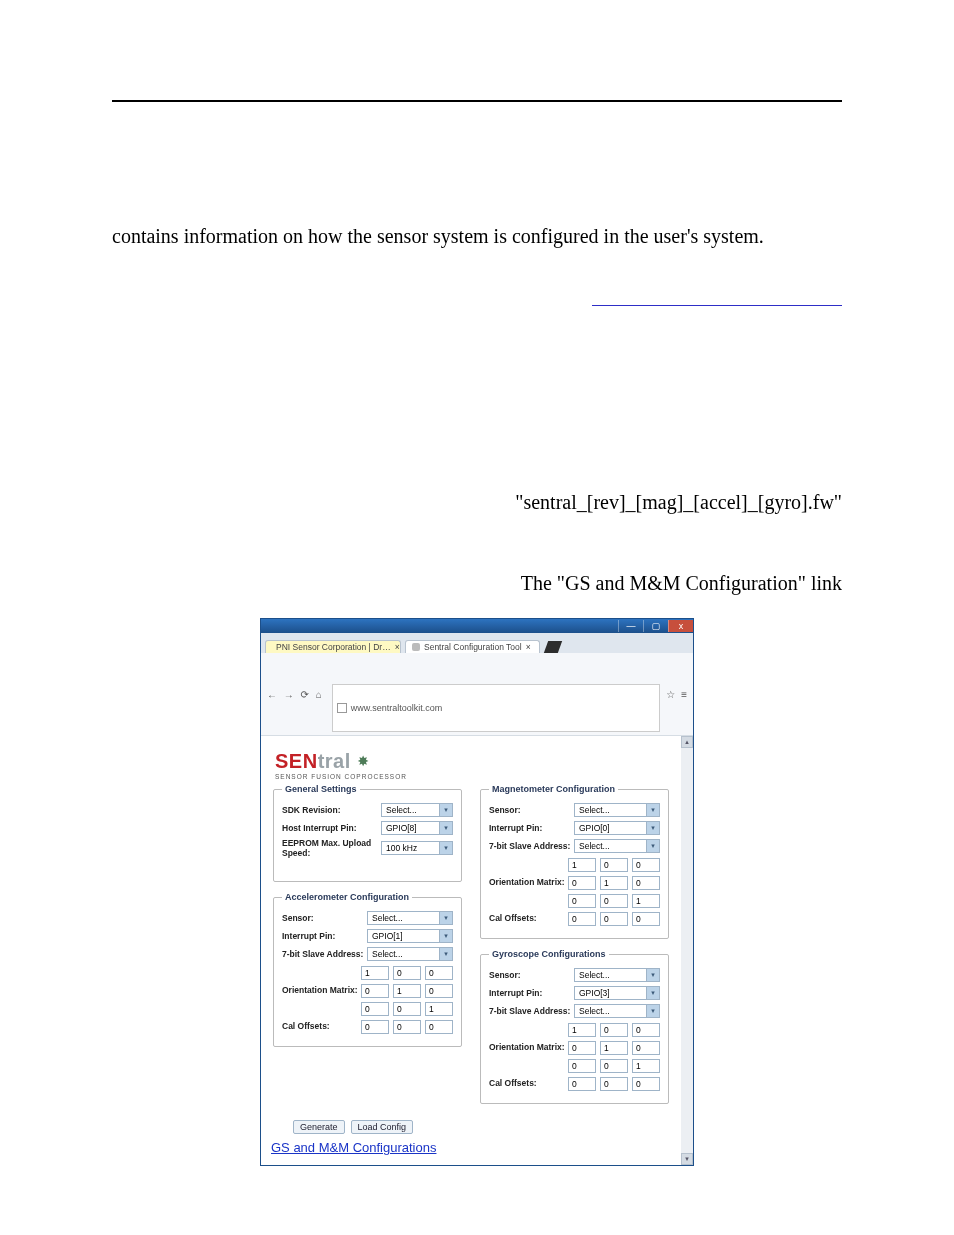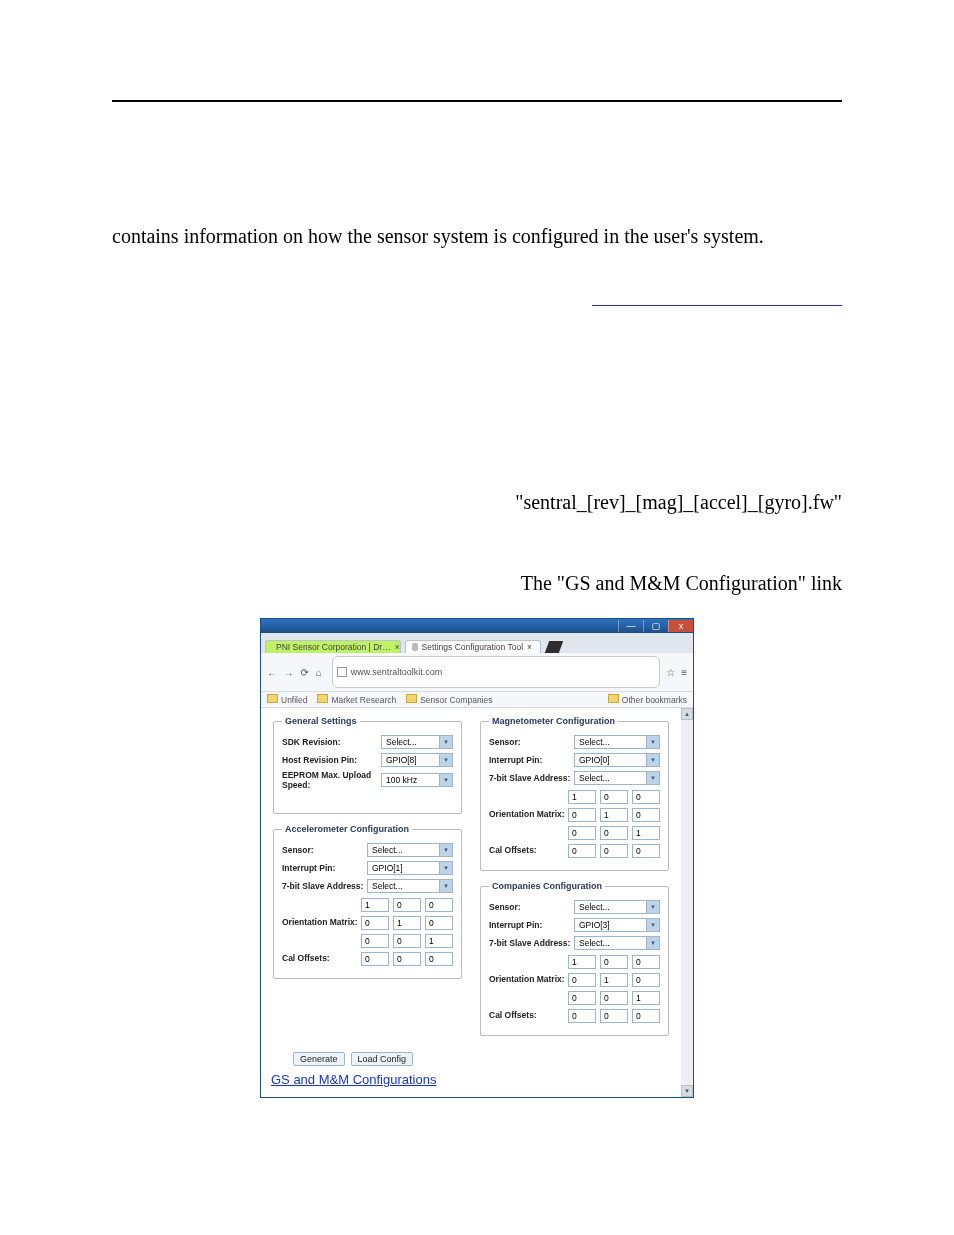--- a/index.html
+++ b/index.html
@@ -67,21 +67,21 @@
   .titlebar .btn.close { background: #c74f3c; }
   .tabs {
     display: flex;
     align-items: flex-end;
     background: #dfe6ee;
     padding: 2px 4px 0 4px;
     gap: 4px;
     height: 18px;
   }
   .tab {
-    background: #bef264;
+    background: #fef9c3;
     border: 1px solid #b8c3cf;
     border-bottom: none;
     border-radius: 3px 3px 0 0;
     padding: 1px 8px 1px 6px;
     font-size: 8.5px;
     display: flex;
     align-items: center;
     gap: 4px;
     color: #444;
     white-space: nowrap;
@@ -113,26 +113,27 @@
     background:#f5f7fa;
     border-bottom:1px solid #d6dde4;
     font-size:10px;
     color:#555;
   }
   .toolbar .nav-icons span { margin-right:4px; }
   .url {
     flex:1;
     background:#fff;
     border:1px solid #ccc;
-    border-radius:6px;
-    padding:10px 4px;
+    border-radius:0;
+    padding:18px 4px;
     font-size:9px;
     display:flex;
     align-items:center;
     gap:4px;
+    margin-top:28px;
   }
   .url .doc { width:8px;height:8px;border:1px solid #999; display:inline-block;}
   .bookbar {
     display:flex;
     align-items:center;
     gap:10px;
     padding:2px 6px;
     background:#f5f7fa;
     border-bottom:1px solid #d6dde4;
     font-size:8.5px;
@@ -282,69 +283,67 @@
     </div>
 
     <div class="tabs">
       <div class="tab">
         <span class="favicon fav-blue"></span>
         <span>PNI Sensor Corporation | Dr…</span>
         <span>×</span>
       </div>
       <div class="tab active">
         <span class="favicon fav-gray"></span>
-        <span>Settings Configuration Tool</span>
+        <span>Sentral Configuration Tool</span>
         <span>×</span>
       </div>
       <div class="newtab"></div>
     </div>
 
     <div class="toolbar">
       <span class="nav-icons">
         <span>←</span>
         <span>→</span>
         <span>⟳</span>
         <span>⌂</span>
       </span>
       <div class="url">
         <span class="doc"></span>
         <span>www.sentraltoolkit.com</span>
       </div>
       <span>☆</span>
       <span>≡</span>
     </div>
 
-    <div class="bookbar">
-      <span><span class="folder"></span><span>Unfiled</span></span>
-      <span><span class="folder"></span><span>Market Research</span></span>
-      <span><span class="folder"></span><span>Sensor Companies</span></span>
-      <span class="spacer"></span>
-      <span><span class="folder"></span><span>Other bookmarks</span></span>
-    </div>
 
     <div class="content">
       <div class="scroll-up">▴</div>
       <div class="scroll-down">▾</div>
 
+      <div class="logo">
+        <span class="brand"><span class="sen">SEN</span><span class="tral">tral</span></span>
+        <span class="glyph">✸</span>
+        <div class="sub">SENSOR FUSION COPROCESSOR</div>
+      </div>
 
       <div class="panels">
 
         <div class="col">
 
           <fieldset class="panel pad-min">
             <legend>General Settings</legend>
             <div class="row">
               <span class="lbl">SDK Revision:</span>
               <div class="select">
                   <span>Select...</span>
                   <span class="arrow">▾</span>
                 </div>
             </div>
             <div class="row">
-              <span class="lbl">Host Revision Pin:</span>
+              <span class="lbl">Host Interrupt Pin:</span>
               <div class="select">
                   <span>GPIO[8]</span>
                   <span class="arrow">▾</span>
                 </div>
             </div>
             <div class="row">
               <span class="lbl">EEPROM Max. Upload Speed:</span>
               <div class="select">
                   <span>100 kHz</span>
                   <span class="arrow">▾</span>
@@ -455,21 +454,21 @@
               <span class="lbl">Cal Offsets:</span>
               <div class="offsets">
                 <div class="numbox">0</div>
                 <div class="numbox">0</div>
                 <div class="numbox">0</div>
               </div>
             </div>
           </fieldset>
 
           <fieldset class="panel">
-            <legend>Companies Configuration</legend>
+            <legend>Gyroscope Configurations</legend>
             <div class="row">
               <span class="lbl">Sensor:</span>
               <div class="select wide">
                   <span>Select...</span>
                   <span class="arrow">▾</span>
                 </div>
             </div>
             <div class="row">
               <span class="lbl">Interrupt Pin:</span>
               <div class="select wide">

